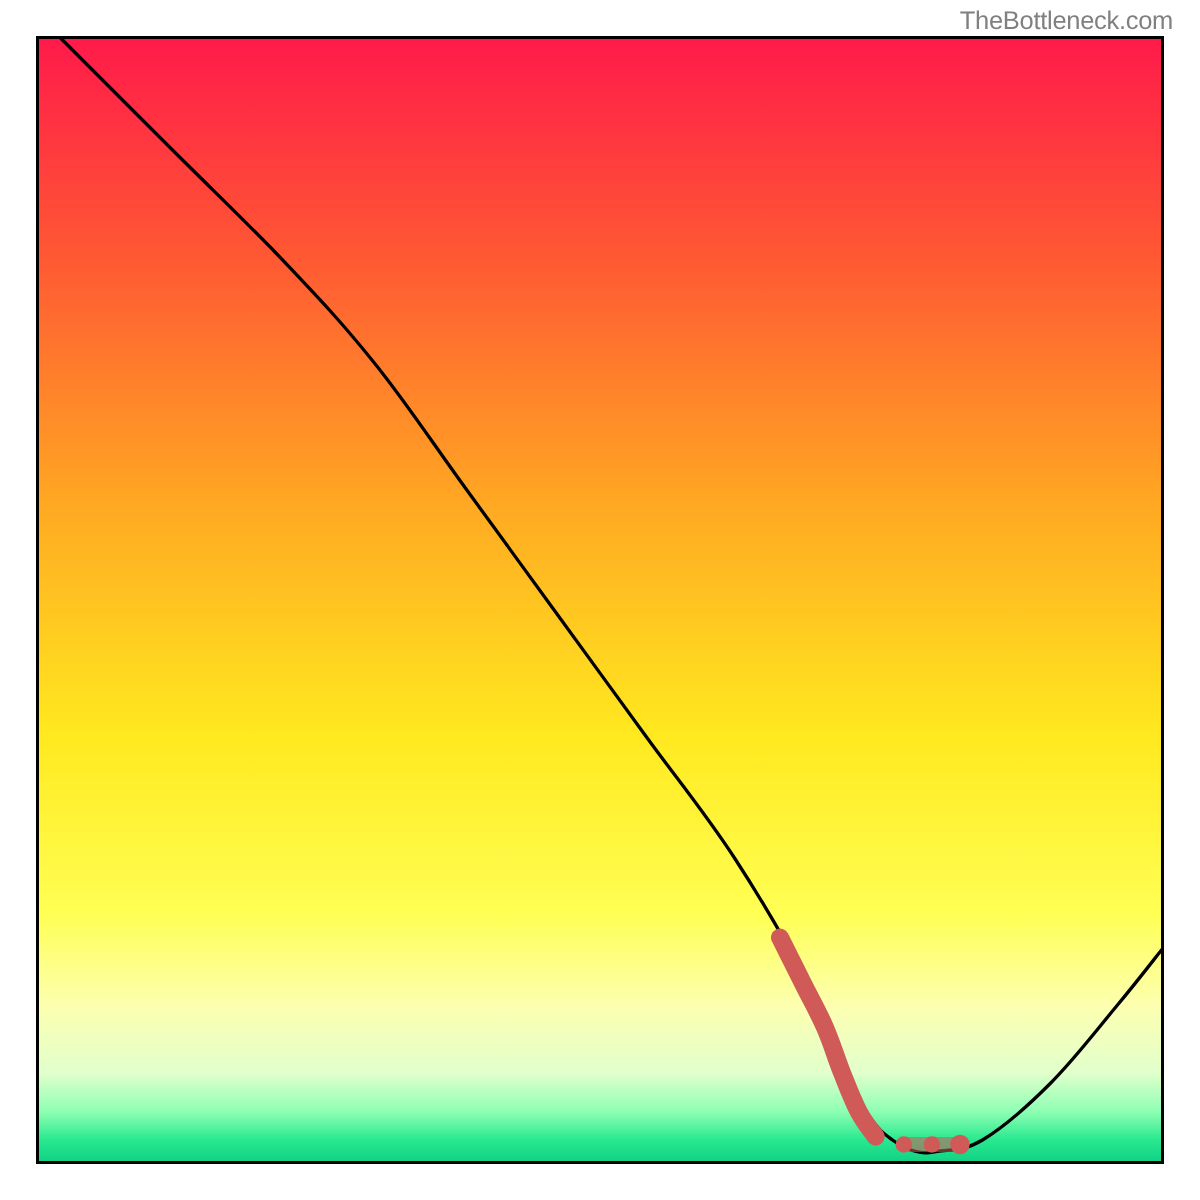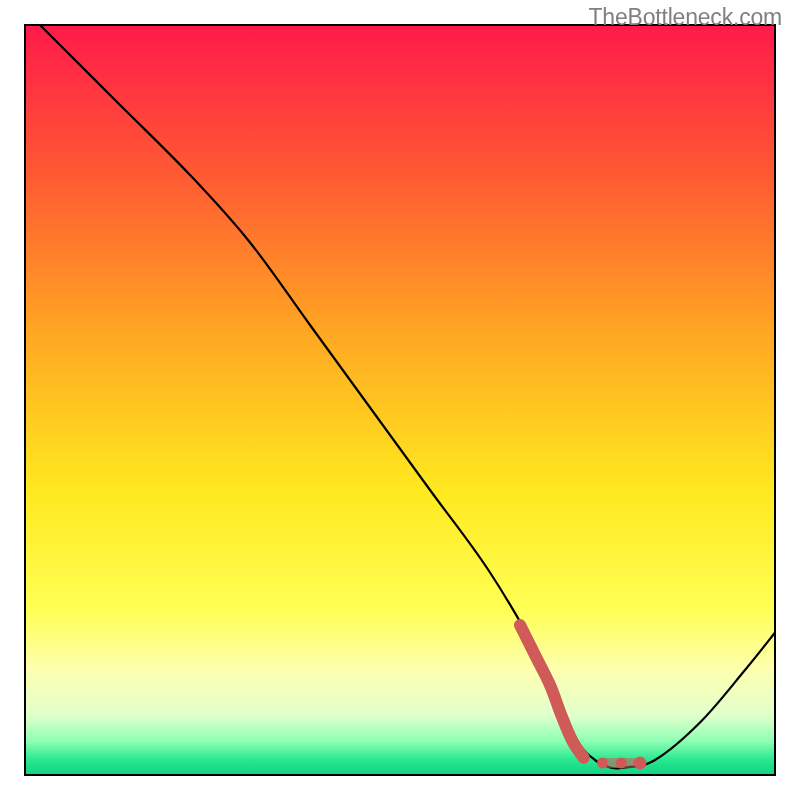--- a/index.html
+++ b/index.html
@@ -13,21 +13,21 @@
   .chart-container {
     width: 800px;
     height: 800px;
     position: relative;
   }
   .watermark {
     position: absolute;
     top: 4px;
     right: 18px;
     color: #808080;
-    font-size: 23px;
+    font-size: 17px;
     font-weight: 500;
     letter-spacing: -0.2px;
     z-index: 10;
   }
   svg {
     display: block;
   }
 </style>
 </head>
 <body>

